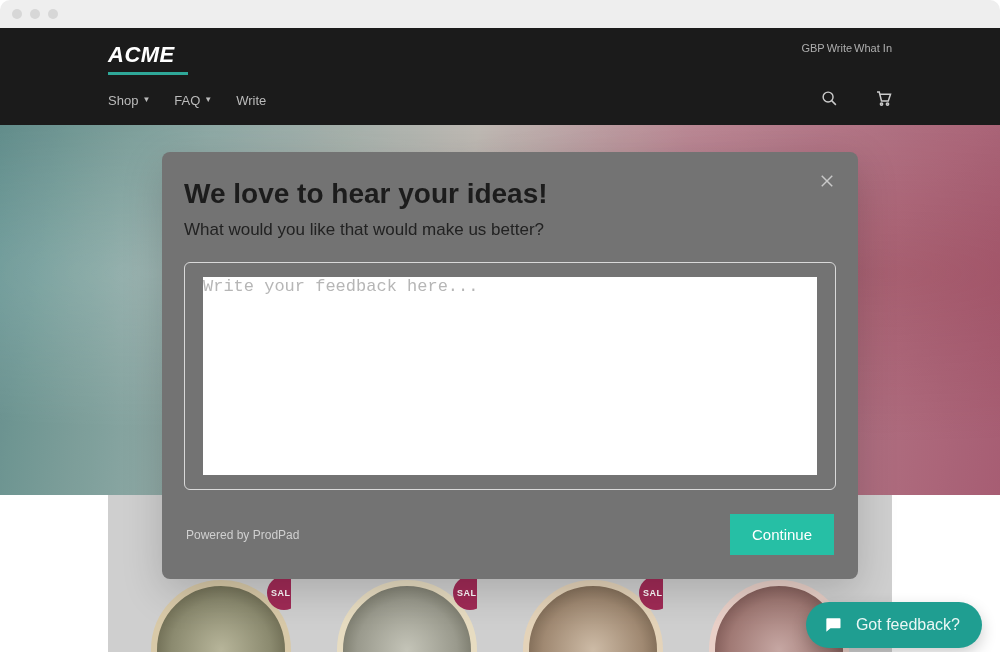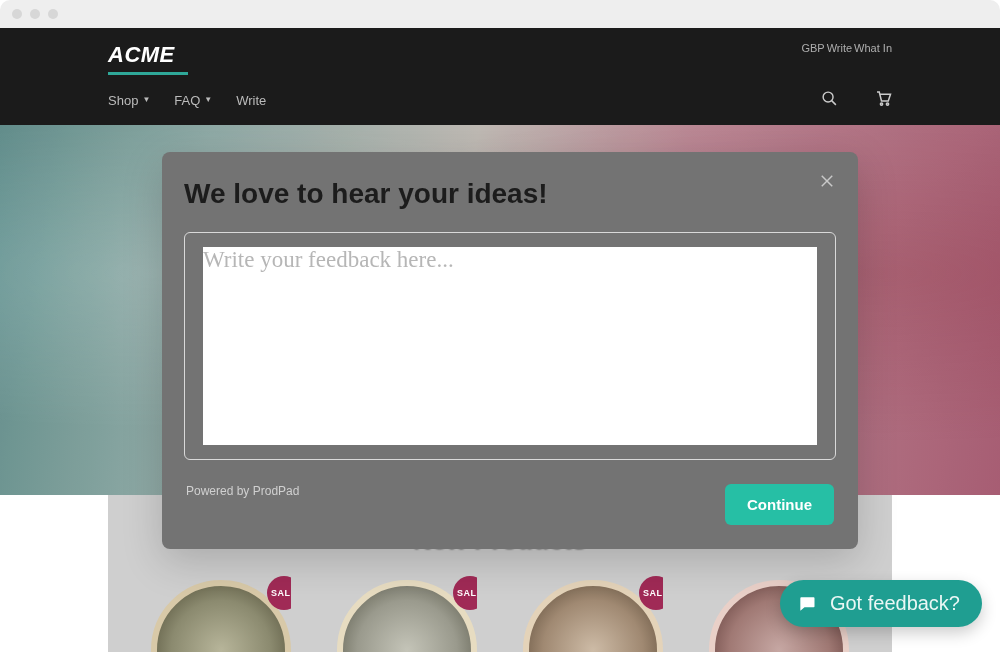--- a/index.html
+++ b/index.html
@@ -173,58 +173,58 @@
   .feedback-area {
     margin: 22px 22px 0 22px;
     border: 1px solid #d9d9d9;
     border-radius: 6px;
     height: 228px;
     padding: 14px 18px;
   }
   .feedback-area textarea {
     width: 100%; height: 100%;
     border: none; outline: none; resize: none;
-    font-size: 23px;
-    font-family: Liberation Serif, serif;
+    font-size: 17px;
+    font-family: Liberation Mono, monospace;
     color: #333;
   }
   .feedback-area textarea::placeholder { color: #b6b6b6; }
   .modal-footer {
     display: flex;
     justify-content: space-between;
-    align-items: flex-start;
+    align-items: center;
     padding: 24px 24px 4px 24px;
   }
   .powered {
     font-size: 12px;
     color: #d0d0d0;
   }
   .continue-btn {
     background: #26bfa5;
     color: #fff;
     border: none;
-    border-radius: 6px;
+    border-radius: 0;
     padding: 12px 22px;
     font-size: 15px;
-    font-weight: 700;
+    font-weight: 400;
     cursor: pointer;
   }
   
   .feedback-pill {
     position: absolute;
     right: 18px;
-    bottom: 25px;
+    bottom: 4px;
     background: #1f9e91;
     color: #eaf7f5;
     border-radius: 30px;
     padding: 12px 22px 12px 16px;
     display: flex;
     align-items: center;
     gap: 12px;
-    font-size: 20px;
+    font-size: 16px;
     box-shadow: 0 6px 16px rgba(0,0,0,0.2);
     cursor: pointer;
   }
   .pill-icon {
     width: 22px; height: 22px;
     display: flex; align-items: center; justify-content: center;
   }
   .chevron { font-size: 8px; line-height: 1; }
 </style>
 </head>
@@ -302,20 +302,21 @@
 </div>
 
 <div class="modal">
   <div class="modal-close">
     <svg width="18" height="18" viewBox="0 0 24 24" stroke="currentColor" stroke-width="2" fill="none">
         <line x1="5" y1="5" x2="19" y2="19"></line>
         <line x1="19" y1="5" x2="5" y2="19"></line>
       </svg>
   </div>
   <h2>We love to hear your ideas!</h2>
+  <div class="subhead">What would you like that would make us better?</div>
   <div class="feedback-area">
     <textarea placeholder="Write your feedback here..." style=""></textarea>
   </div>
   <div class="modal-footer">
     <div class="powered">Powered by ProdPad</div>
     <button class="continue-btn">Continue</button>
   </div>
 </div>
 
 <div class="feedback-pill">

